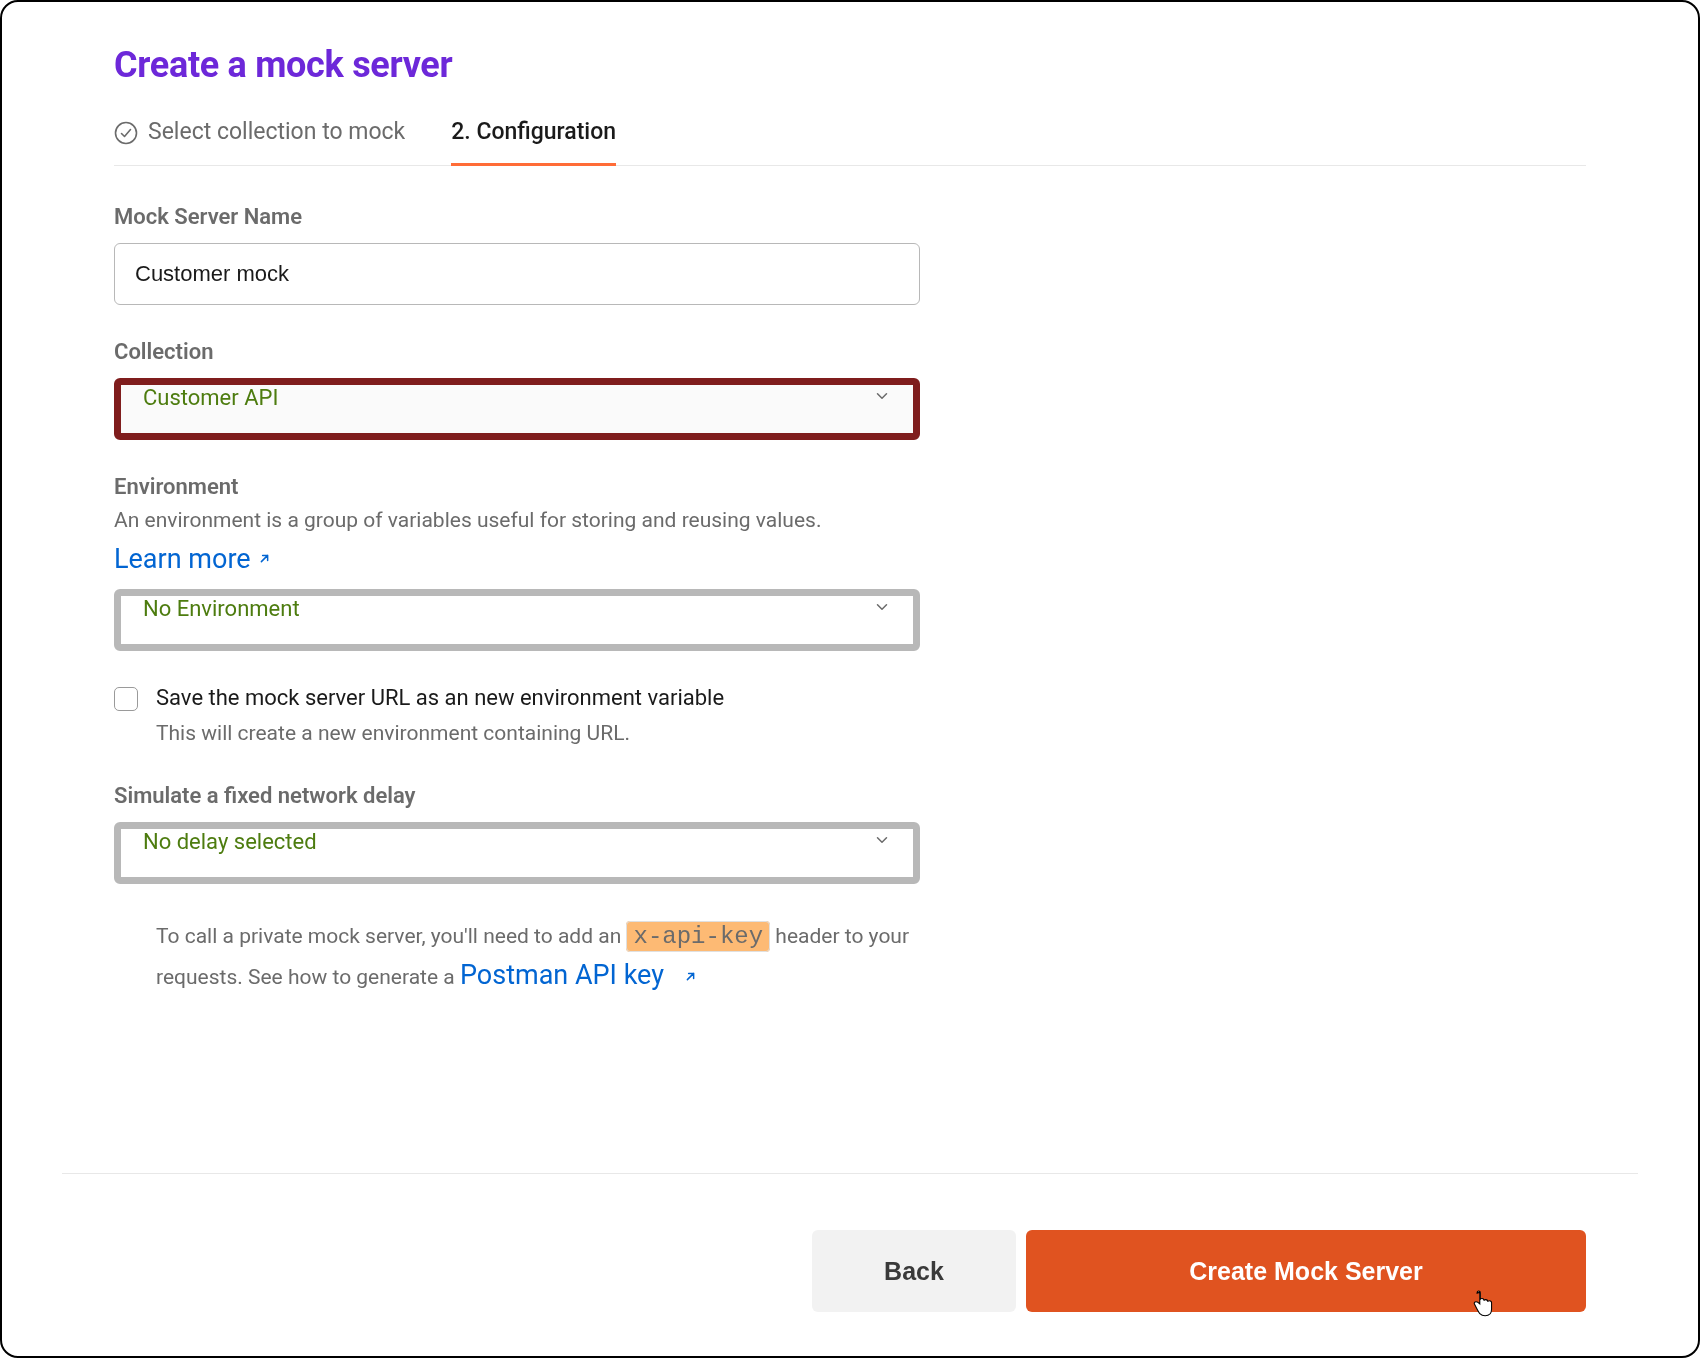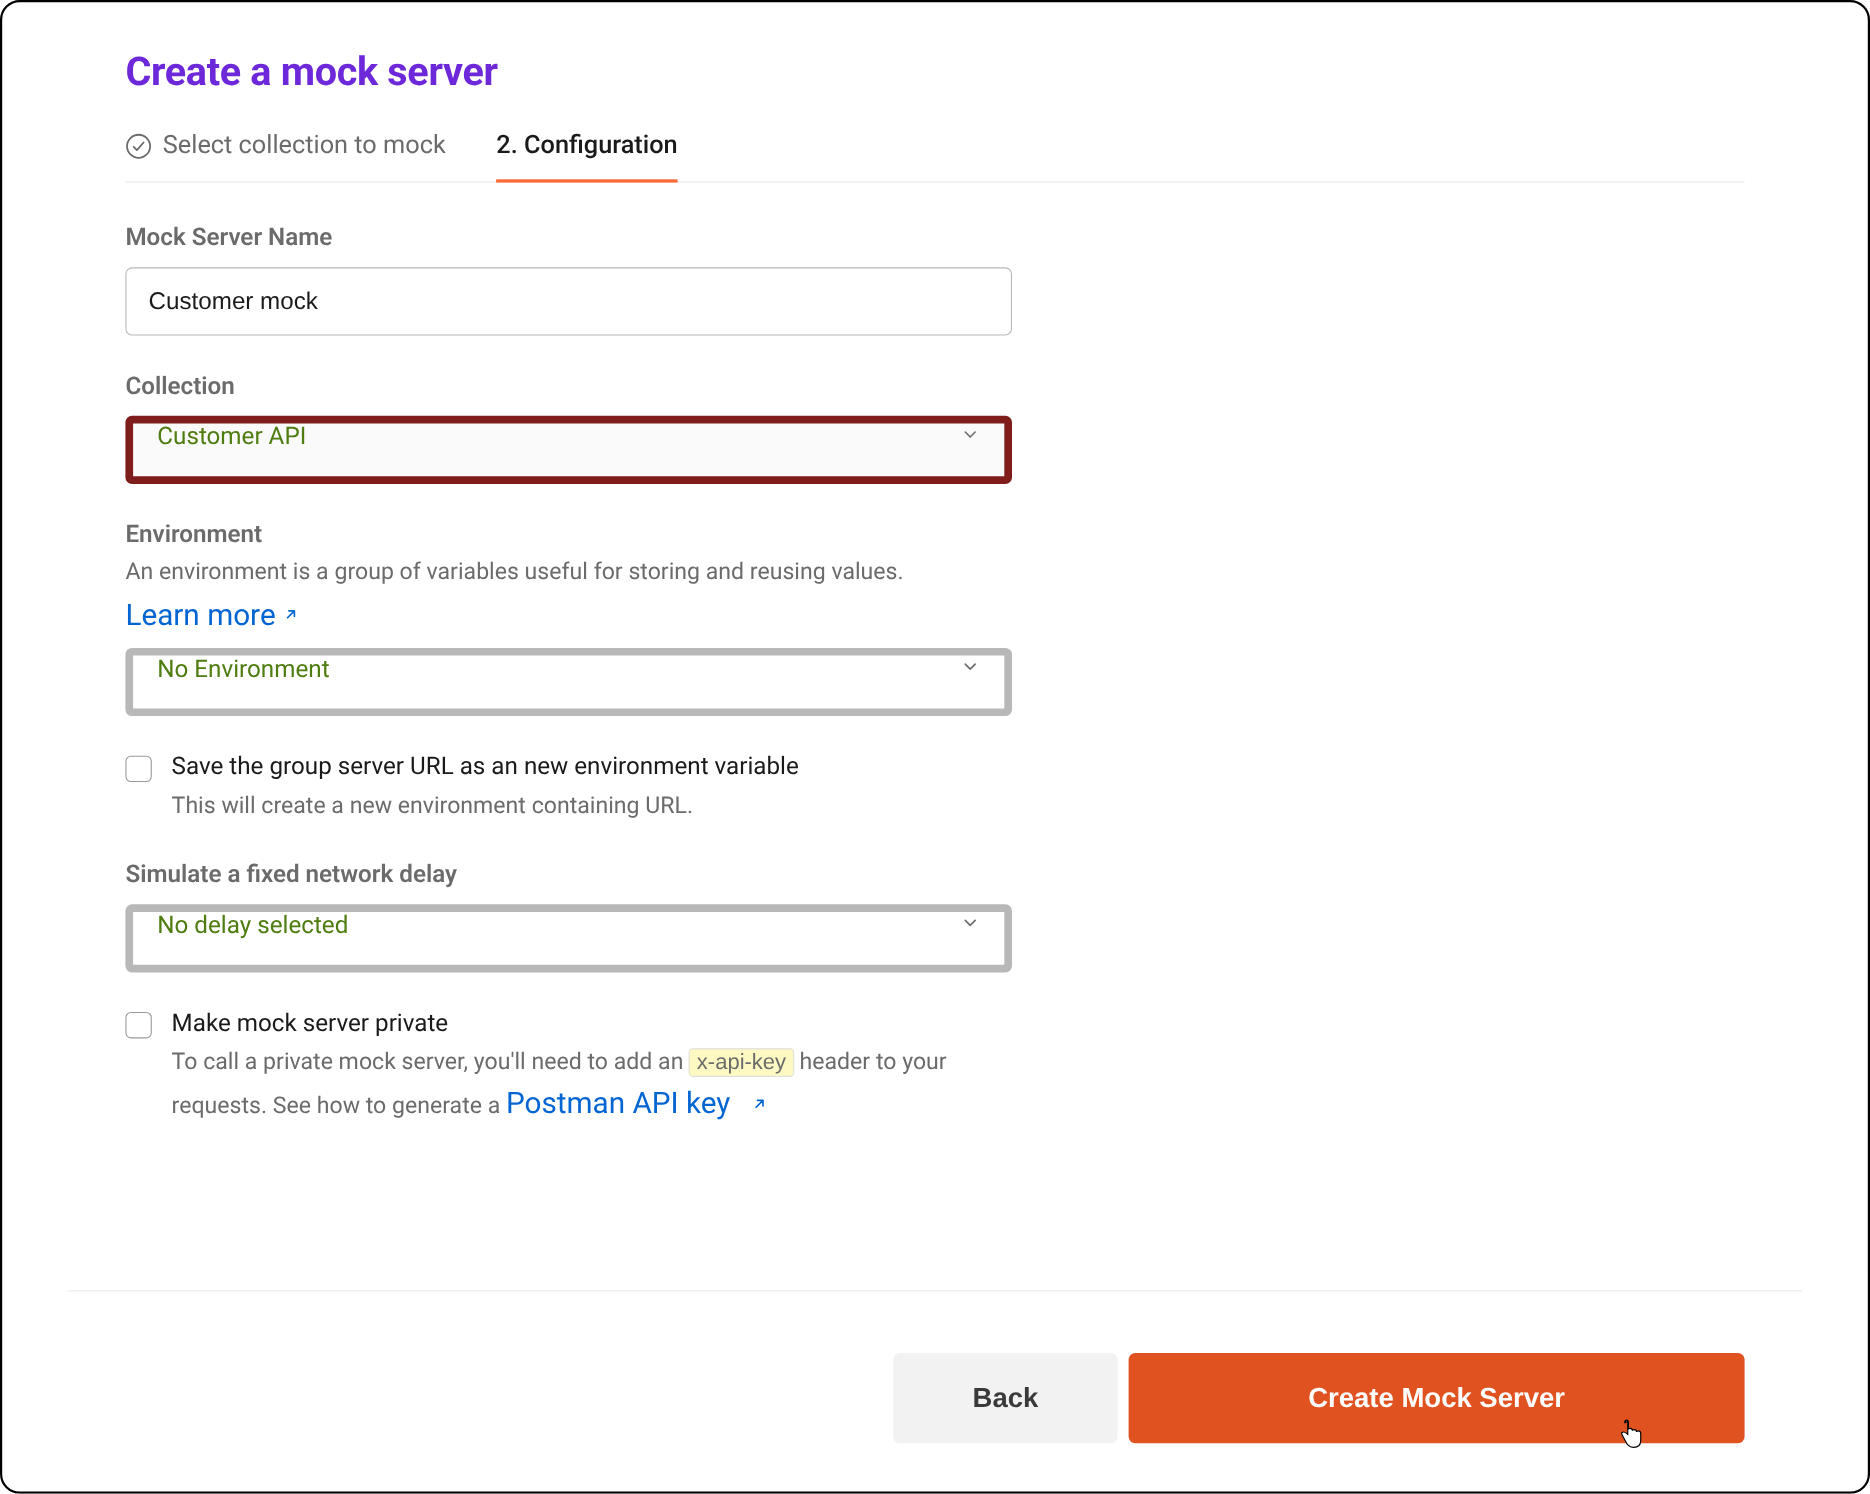--- a/index.html
+++ b/index.html
@@ -140,26 +140,26 @@
     color: #1a1a1a;
   }
   .checkbox-help {
     font-size: 21px;
     color: #6b6b6b;
     margin-left: 42px;
     line-height: 1.55;
     margin-top: 4px;
   }
   .checkbox-help code {
-    background: #fef9c3;
+    background: #fdba74;
     border: 1px solid #e0e0e0;
     border-radius: 4px;
     padding: 1px 6px;
-    font-family: Liberation Sans, sans-serif;
-    font-size: 20px;
+    font-family: Liberation Mono, monospace;
+    font-size: 24px;
   }
   .footer {
     border-top: 1px solid #e8e8e8;
     margin: 0 60px 0 auto;
     width: calc(100% - 120px);
     padding: 56px 52px 44px 0;
     display: flex;
     justify-content: flex-end;
     gap: 10px;
   }
@@ -256,42 +256,38 @@
                   <path d="M6 9l6 6 6-6"></path>
                 </svg>
             </span>
           </div>
         </div>
       </div>
 
       <div class="field-group">
         <div class="checkbox-row">
           <div class="checkbox"></div>
-          <div class="checkbox-label">Save the group server URL as an new environment variable</div>
+          <div class="checkbox-label">Save the mock server URL as an new environment variable</div>
         </div>
         <div class="checkbox-help">This will create a new environment containing URL.</div>
       </div>
 
       <div class="field-group">
         <label class="field-label">Simulate a fixed network delay</label>
         <div class="select-box white">
           <span>No delay selected</span>
           <span class="caret">
             <svg viewBox="0 0 24 24" fill="none" stroke-width="2" stroke-linecap="round" stroke-linejoin="round">
                 <path d="M6 9l6 6 6-6"></path>
               </svg>
           </span>
         </div>
       </div>
 
       <div class="field-group section-private">
-        <div class="checkbox-row">
-          <div class="checkbox"></div>
-          <div class="checkbox-label">Make mock server private</div>
-        </div>
         <div class="checkbox-help">
           <span>To call a private mock server, you'll need to add an </span><code>x-api-key</code><span> header to your requests. See how to generate a </span><a class="link"><span>Postman API key</span>&nbsp;<svg viewBox="0 0 24 24" fill="none" stroke-width="2.4" stroke-linecap="round" stroke-linejoin="round">
                 <path d="M7 17 L17 7 M9 7 H17 V15"></path>
               </svg></a>
         </div>
       </div>
 
     </div>
   </div>
 

